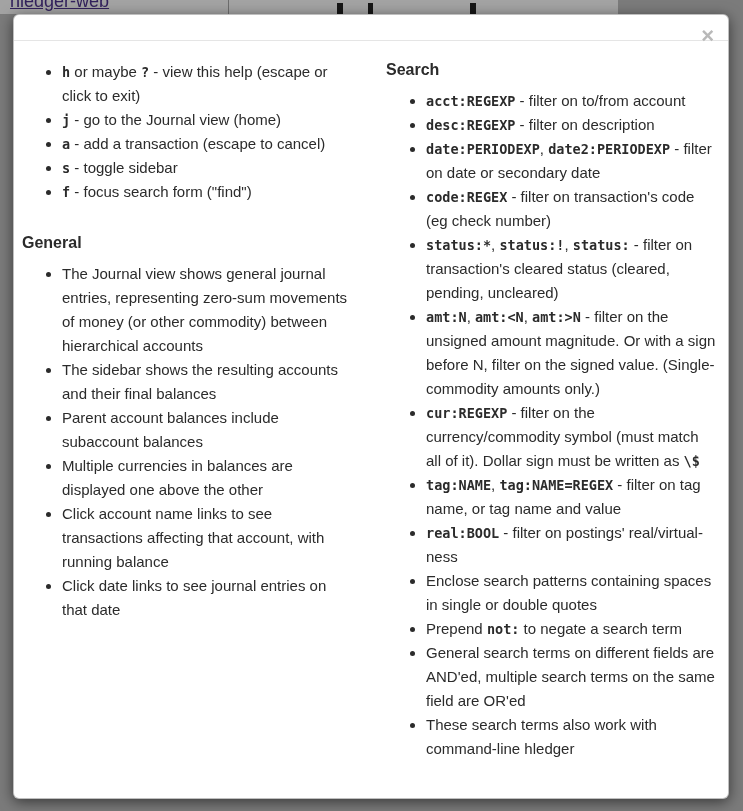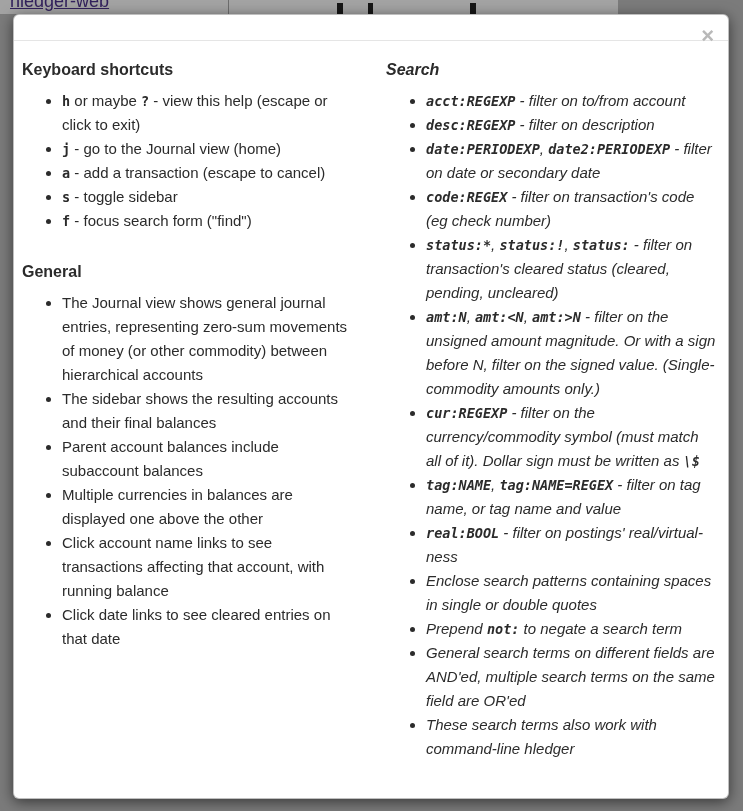--- a/index.html
+++ b/index.html
@@ -52,21 +52,21 @@
     position: absolute; right: 14px; top: 13px;
     background: none; border: none; padding: 0;
     font-family: "Liberation Sans", sans-serif;
     font-size: 22px; font-weight: bold; line-height: 16px;
     color: #b9b9b9; cursor: pointer;
   }
 
   .modal-body { display: flex; padding: 19px 0 15px; box-sizing: border-box; }
   .col { box-sizing: border-box; }
   .col-left  { width: 50%; padding: 0 16px 0 8px; }
-  .col-right { width: 50%; padding: 0 11px 0 15px; font-style: italic; }
+  .col-right { width: 50%; padding: 0 11px 0 15px; }
 
   .section-heading {
     font-size: 16px; font-weight: bold;
     margin: 0 0 10px; line-height: 19px; color: #2b2b2b;
   }
   .section-heading.spaced { margin-top: 29px; }
 
   ul.help-list { margin: 0 0 10px; padding: 0 0 0 40px; list-style: disc; }
   ul.help-list li { font-size: 15px; line-height: 24px; color: #2b2b2b; }
   ul.help-list code {
@@ -88,36 +88,35 @@
 </div>
 
 <div class="modal">
   <div class="modal-header">
     <button class="close-btn">
       <span>×</span>
     </button>
   </div>
   <div class="modal-body">
     <div class="col col-left">
-      <h4 class="section-heading">Keyboard shortcuts</h4>
       <ul class="help-list">
           <li><code>h</code> or maybe <code>?</code> - view this help (escape or click to exit)</li>
           <li><code>j</code> - go to the Journal view (home)</li>
           <li><code>a</code> - add a transaction (escape to cancel)</li>
           <li><code>s</code> - toggle sidebar</li>
           <li><code>f</code> - focus search form ("find")</li>
         </ul>
       <h4 class="section-heading spaced">General</h4>
       <ul class="help-list">
           <li>The Journal view shows general journal entries, representing zero-sum movements of money (or other commodity) between hierarchical accounts</li>
           <li>The sidebar shows the resulting accounts and their final balances</li>
           <li>Parent account balances include subaccount balances</li>
           <li>Multiple currencies in balances are displayed one above the other</li>
           <li>Click account name links to see transactions affecting that account, with running balance</li>
-          <li>Click date links to see cleared entries on that date</li>
+          <li>Click date links to see journal entries on that date</li>
         </ul>
     </div>
     <div class="col col-right">
       <h4 class="section-heading">Search</h4>
       <ul class="help-list">
           <li><code>acct:REGEXP</code> - filter on to/from account</li>
           <li><code>desc:REGEXP</code> - filter on description</li>
           <li><code>date:PERIODEXP</code>, <code>date2:PERIODEXP</code> - filter on date or secondary date</li>
           <li><code>code:REGEX</code> - filter on transaction's code (eg check number)</li>
           <li><code>status:*</code>, <code>status:!</code>, <code>status:</code> - filter on transaction's cleared status (cleared, pending, uncleared)</li>

